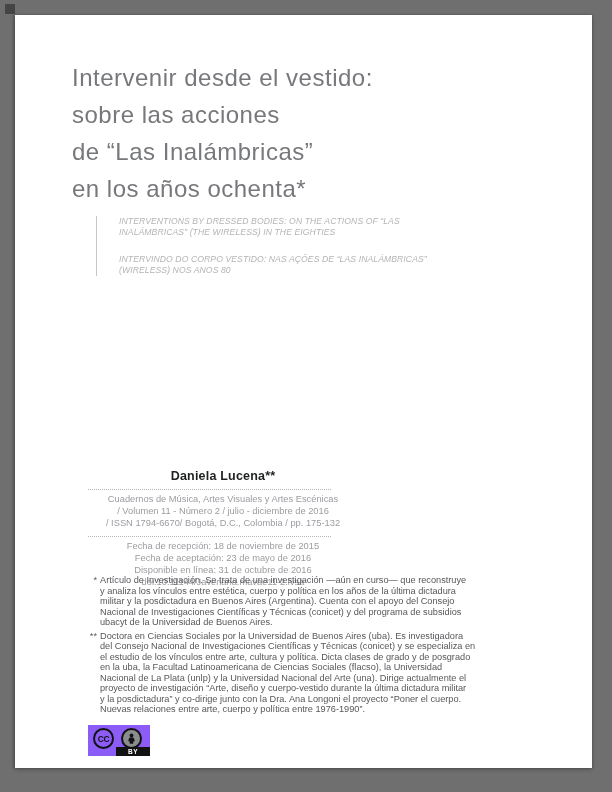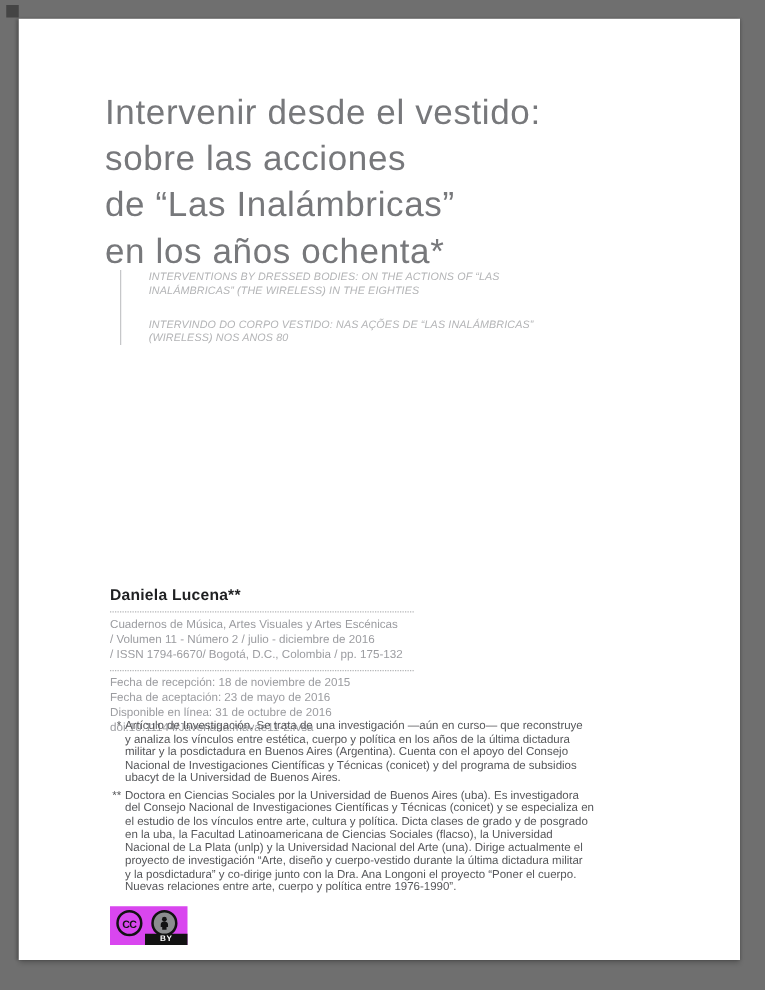--- a/index.html
+++ b/index.html
@@ -15,42 +15,42 @@
     width:10px; height:10px;
     background:#454545;
   }
   .page {
     position:absolute; left:15px; top:15px;
     width:577px; height:753px;
     background:#ffffff;
     box-shadow:-2px 0 2px rgba(0,0,0,0.18), 0 2px 4px rgba(0,0,0,0.2), 1px 0 2px rgba(0,0,0,0.12);
   }
   .article-title {
-    position:absolute; left:57px; top:44px; margin:12px;
-    font-size:28px; line-height:37px; font-weight:normal;
+    position:absolute; left:57px; top:44px; margin:0;
+    font-size:24px; line-height:37px; font-weight:normal;
     letter-spacing:0.5px;
     color:#77787b;
     white-space:pre-line;
   }
   .subtitles {
     position:absolute; left:81px; top:201px;
     border-left:1px solid #c6c7c9;
     padding-left:22px; width:390px;
   }
   .subtitle {
     margin:0;
     font-style:italic;
     font-size:8.6px; line-height:11px;
     letter-spacing:0.1px;
     color:#b3b4b6;
     white-space:pre-line;
   }
   .subtitle + .subtitle { margin-top:16px; }
 
-  .author-block { position:absolute; left:73px; top:454px; width:270px; }
+  .author-block { position:absolute; left:73px; top:454px; width:270px;text-align:center; }
   .author-name {
     font-weight:bold; font-size:12.5px; color:#1f2022;
     margin:0 0 6px 0; letter-spacing:0.2px;
   }
   .meta-rule { border:none; border-top:1px dotted #b5b6b8; width:243px; margin:0 0 3px 0; }
   .meta-text {
     font-size:9.3px; line-height:12.2px;
     color:#9b9ca0; white-space:pre-line;
     margin:0 0 6px 0;
   }
@@ -60,21 +60,21 @@
     position:absolute; left:70px; top:560px; width:475px;
     font-size:9.2px; line-height:10.5px; color:#56575a;
   }
   .footnote { display:flex; margin-bottom:3px; }
   .fn-marker { flex:none; width:12px; text-align:right; margin-right:3px; }
   .fn-text { white-space:pre-line; }
 
   .cc-badge {
     position:absolute; left:73px; top:710px;
     width:62px; height:31px;
-    background:#d946ef;
+    background:#8b5cf6;
   }
   .cc-circle {
     position:absolute; top:3px;
     width:21px; height:21px; border-radius:50%;
     border:2.5px solid #121212; box-sizing:border-box;
     display:flex; align-items:center; justify-content:center;
     color:#121212; font-weight:bold; font-size:8.5px; letter-spacing:-0.5px;
   }
   .cc-circle.cc-left { left:5px; }
   .cc-circle.cc-right { left:33px; background:#8b8c8e; }

